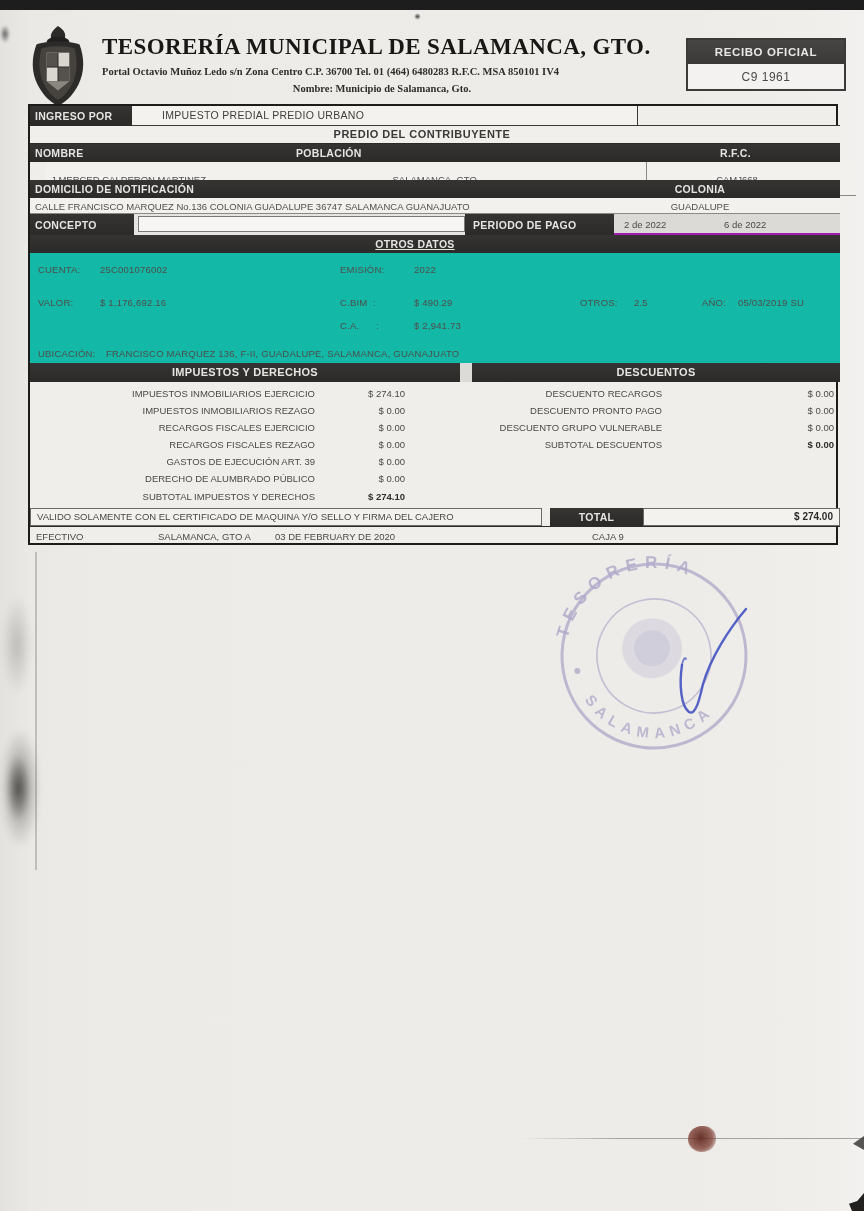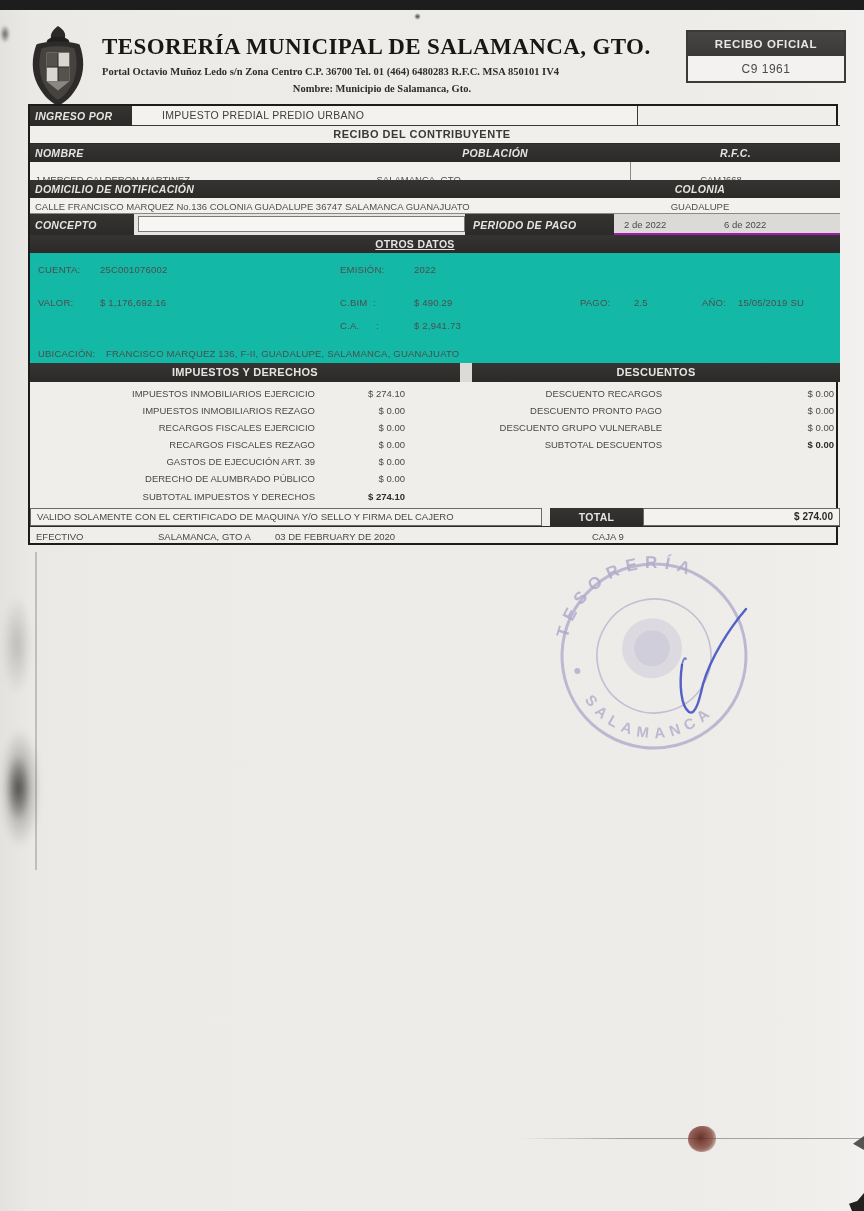--- a/index.html
+++ b/index.html
@@ -27,57 +27,57 @@
   }
   .h-addr {
     position:absolute; left:102px; top:66px; width:620px;
     font-family:"Liberation Serif", serif; font-weight:bold; font-size:10.5px; color:#2e2d2b;
   }
   .h-nom {
     position:absolute; left:102px; top:83px; width:560px; text-align:center;
     font-family:"Liberation Serif", serif; font-weight:bold; font-size:10.5px; color:#2e2d2b;
   }
   .recibo-box {
-    position:absolute; left:686px; top:30px; width:160px; height:53px;
+    position:absolute; left:686px; top:38px; width:160px; height:53px;
     border:2px solid #3c3b39; background:#f3f2f0;
   }
   .recibo-band {
     height:24px; background:linear-gradient(#474645,#3a3938); color:#e9e8e5;
     font-weight:bold; font-size:11.5px; text-align:center; line-height:24px; letter-spacing:.6px;
   }
   .recibo-num { height:27px; text-align:center; line-height:27px; font-size:12px; color:#4b4a48; letter-spacing:.5px; }
 
   
   .doc {
     position:absolute; left:28px; top:104px; width:810px; height:441px;
     border:2px solid #1d1c1b; background:#efeeeb; font-size:10px; color:#4b4a48;
   }
   .band { position:absolute; background:linear-gradient(#363432,#2b2a28); color:#e5e4e1; font-weight:bold; letter-spacing:.3px; }
-  .band .bl { position:absolute; top:50%; transform:translateY(-50%);font-style:italic; }
+  .band .bl { position:absolute; top:50%; transform:translateY(-50%); }
   .abs { position:absolute; }
   .vmid { top:50%; transform:translateY(-50%); }
   .ws-pre { white-space:pre; }
   .ingreso-label { left:0; top:0; width:102px; height:20px; font-size:10.5px; }
   .ingreso-val {
     left:102px; top:0; width:506px; height:20px; background:#f3f2ef;
     border-right:1.5px solid #3a3938; border-bottom:1.5px solid #3a3938;
     line-height:19px; padding-left:30px; font-size:10.5px; color:#3f3e3c; letter-spacing:.3px;
   }
   .r-ingreso-rest { left:608px; top:0; width:202px; height:20px; border-bottom:1.5px solid #3a3938; }
 
   
   .r-datos { left:0; top:20px; width:810px; height:18px; background:#f0efec;
     border-bottom:1.5px solid #2c2b2a; }
   .r-datos span { display:block; width:784px; text-align:center; line-height:17px;
     font-weight:bold; font-size:11px; color:#3a3938; letter-spacing:.5px; }
 
   
   .r-nband { left:0; top:38px; width:810px; height:18px; font-size:10.5px; }
   
-  .r-nvals { left:0; top:56px; width:810px; height:34px; background:#f2f1ee; border-bottom:1px solid #8a8986; }
+  .r-nvals { left:16px; top:56px; width:810px; height:34px; background:#f2f1ee; border-bottom:1px solid #8a8986; }
   .nval { font-size:9.5px; color:#504f4d; }
   .rfc-divider { position:absolute; left:600px; top:0; width:1px; height:18px; background:#8a8986; }
 
   
   .r-dband { left:0; top:74px; width:810px; height:18px; font-size:10.5px; }
   .r-dvals { left:0; top:92px; width:810px; height:16px; background:#f2f1ee; border-bottom:1px solid #8a8986; }
 
   
   .r-concepto { left:0; top:108px; width:810px; height:21px; background:#e6e5e2; }
   .concepto-label { left:0; top:0; width:104px; height:21px; font-size:10.5px; }
@@ -176,26 +176,26 @@
 
   <div class="doc">
 
     <div class="band ingreso-label abs">
       <span class="bl" style="left:5px">INGRESO POR</span>
     </div>
     <div class="ingreso-val abs">IMPUESTO PREDIAL PREDIO URBANO</div>
     <div class="r-ingreso-rest abs"></div>
 
     <div class="r-datos abs">
-      <span>RECIBO DEL CONTRIBUYENTE</span>
+      <span>PREDIO DEL CONTRIBUYENTE</span>
     </div>
 
     <div class="band r-nband">
       <span class="bl" style="left:5px">NOMBRE</span>
-      <span class="bl" style="left:258px; width:240px; text-align:right">POBLACIÓN</span>
+      <span class="bl" style="left:266px; width:240px; text-align:left">POBLACIÓN</span>
       <span class="bl" style="left:690px; width:90px; text-align:left">R.F.C.</span>
     </div>
 
     <div class="r-nvals abs">
       <span class="abs vmid nval" style="left:5px">J MERCED CALDERON MARTINEZ</span>
       <span class="abs vmid nval" style="left:270px; width:240px; text-align:center">SALAMANCA, GTO.</span>
       <div class="rfc-divider"></div>
       <span class="abs vmid nval" style="left:600px; width:182px; text-align:center">CAMJ668</span>
     </div>
 
@@ -228,24 +228,24 @@
     <div class="otros-area">
       <span style="left:8px;   top:11px">CUENTA:</span>
       <span style="left:70px;  top:11px">25C001076002</span>
       <span style="left:310px; top:11px">EMISIÓN:</span>
       <span style="left:384px; top:11px">2022</span>
 
       <span style="left:8px;   top:44px">VALOR:</span>
       <span style="left:70px;  top:44px">$ 1,176,692.16</span>
       <span class="ws-pre" style="left:310px; top:44px">C.BIM  :</span>
       <span style="left:384px; top:44px">$ 490.29</span>
-      <span style="left:550px; top:44px">PAGO:</span>
+      <span style="left:550px; top:44px">OTROS:</span>
       <span style="left:604px; top:44px">2.5</span>
       <span style="left:672px; top:44px">AÑO:</span>
-      <span style="left:708px; top:44px">15/05/2019 SU</span>
+      <span style="left:708px; top:44px">05/03/2019 SU</span>
 
       <span class="ws-pre" style="left:310px; top:67px">C.A.      :</span>
       <span style="left:384px; top:67px">$ 2,941.73</span>
 
       <span style="left:8px;   top:95px">UBICACIÓN:</span>
       <span style="left:76px;  top:95px">FRANCISCO MARQUEZ 136, F-II, GUADALUPE, SALAMANCA, GUANAJUATO</span>
     </div>
 
     <div class="band band-imp">IMPUESTOS Y DERECHOS</div>
     <div class="band-gap"></div>

